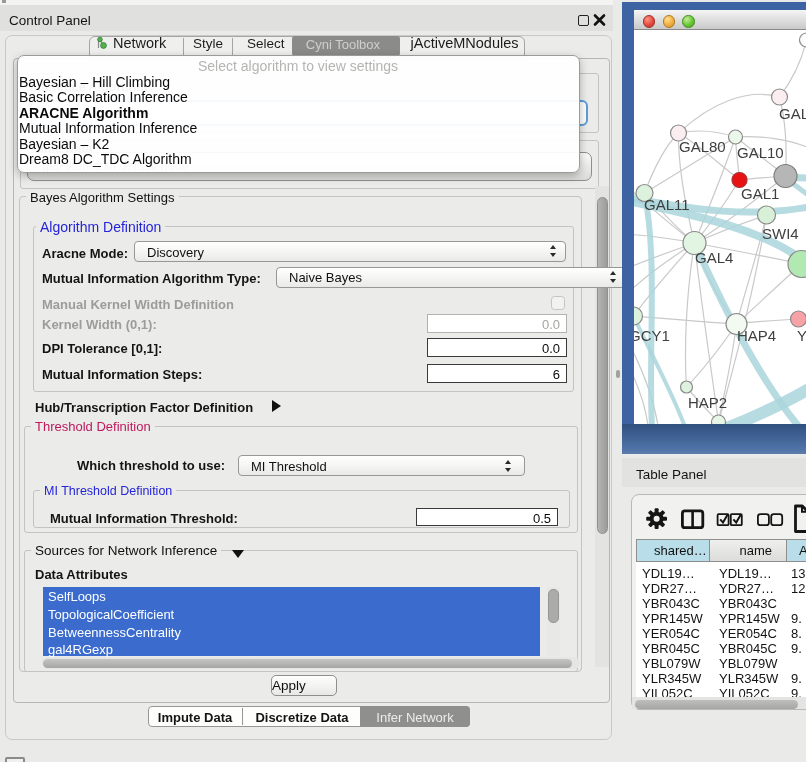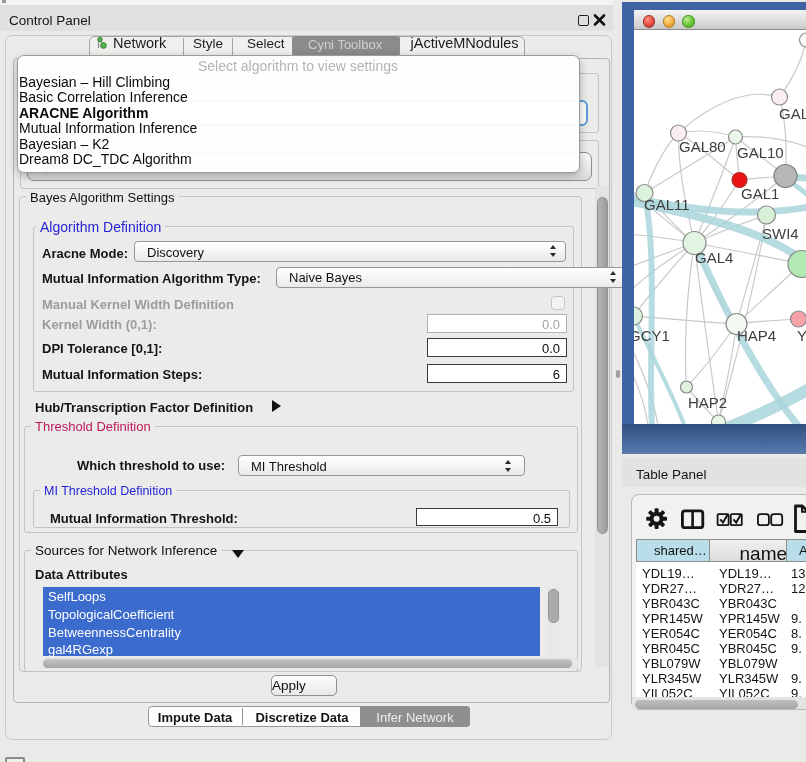--- a/index.html
+++ b/index.html
@@ -35,21 +35,21 @@
 
 <div class="a" style="left:292px;top:36.3px;width:107.5px;height:20px;background:#8b8b89;border-radius:3px;"></div>
 <svg class="a" style="left:95px;top:35.5px;" width="14" height="15">
 <path d="M3.5,2 L3.5,12 M5,3.5 L8,9" stroke="#8a8a8a" stroke-width="1.2"></path>
 <circle cx="5" cy="3.5" r="2.3" fill="#55b24e" stroke="#2e7d32" stroke-width="0.8"></circle>
 <circle cx="8.5" cy="9.5" r="2.9" fill="#55b24e" stroke="#2e7d32" stroke-width="0.8"></circle>
 </svg>
 <div class="a" style="left:113px;top:35px;font-size:14.5px;color:#1c1c1c;">Network</div>
 <div class="a" style="left:193px;top:36px;font-size:13.5px;color:#1c1c1c;">Style</div>
 <div class="a" style="left:247px;top:36px;font-size:13.5px;color:#1c1c1c;">Select</div>
-<div class="a" style="left:292px;top:36.5px;width:88px;text-align:left;font-size:13px;color:#cfcfcd;margin-left:16px;">Cyni Toolbox</div>
+<div class="a" style="left:292px;top:36.5px;width:88px;text-align:right;font-size:13px;color:#cfcfcd;">Cyni Toolbox</div>
 <div class="a" style="left:410.5px;top:35px;font-size:14.5px;color:#1c1c1c;">jActiveMNodules</div>
 
 <div class="a" style="left:13px;top:58px;width:597px;height:645px;background:#ebebe9;border:1px solid #b6b6b4;border-radius:4px;"></div>
 
 <div class="grp" style="left:20px;top:73px;width:579px;height:60px;"></div>
 <div class="a" style="left:30px;top:80px;font-size:12.5px;font-weight:bold;color:#333;">Inference Algorithm</div>
 <div class="a" style="left:30px;top:100px;width:558px;height:26px;background:#fdfdfb;border:2.5px solid #5b9dd9;border-radius:6px;"></div>
 <div class="grp" style="left:20px;top:140px;width:579px;height:49px;"></div>
 <div class="a" style="left:30px;top:142px;font-size:12.5px;font-weight:bold;color:#333;">Table Data</div>
 <div class="a" style="left:27px;top:152px;width:565px;height:29px;background:linear-gradient(180deg,#fbfbf9,#dadad8);border:1.5px solid #8f8f8d;border-radius:7px;"></div>
@@ -249,21 +249,21 @@
 <path d="M90.2,16.4 L93,19.6 L97.5,11.8"></path>
 <path d="M103.4,16.4 L106.2,19.6 L110.7,11.8"></path>
 </g>
 <path d="M165.5,3 h6.8 l5.5,5.5 V28.5 H165.5 Z" fill="none" stroke="#151515" stroke-width="2.8" stroke-linejoin="round"></path>
 <path d="M172,3 V8.8 H178" fill="none" stroke="#151515" stroke-width="2"></path>
 </svg>
 
 <div class="a" style="left:635.5px;top:539px;width:74.5px;height:22.5px;background:#b9dde9;border:1px solid #8d8d8b;"></div>
 <div class="a" style="left:654px;top:543px;font-size:13px;color:#111;">shared…</div>
 <div class="a" style="left:710px;top:539px;width:76.5px;height:22.5px;background:linear-gradient(180deg,#efefed,#dcdcda);border:1px solid #8d8d8b;border-left:none;"></div>
-<div class="a" style="left:739.5px;top:543px;font-size:19px;color:#111;">name</div>
+<div class="a" style="left:739.5px;top:543px;font-size:13px;color:#111;">name</div>
 <div class="a" style="left:786.5px;top:539px;width:20px;height:22.5px;background:#b9dde9;border:1px solid #8d8d8b;border-left:none;"></div>
 <div class="a" style="left:799px;top:543px;font-size:13px;color:#111;">A</div>
 
 <div class="a" style="left:635.5px;top:561.5px;width:170.5px;height:135.5px;background:#fff;overflow:hidden;font-size:13px;color:#141414;">
 <div style="position:relative;width:100%;height:100%;">
 <div style="position:absolute;left:6.5px;top:4px;line-height:15.1px;">YDL19…<br>YDR27…<br>YBR043C<br>YPR145W<br>YER054C<br>YBR045C<br>YBL079W<br>YLR345W<br>YIL052C</div>
 <div style="position:absolute;left:83.5px;top:4px;line-height:15.1px;">YDL19…<br>YDR27…<br>YBR043C<br>YPR145W<br>YER054C<br>YBR045C<br>YBL079W<br>YLR345W<br>YIL052C</div>
 <div style="position:absolute;left:155.5px;top:4px;line-height:15.1px;">13<br>12<br>&nbsp;<br>9.<br>8.<br>9.<br>&nbsp;<br>9.<br>9.</div>
 </div>
 </div>

